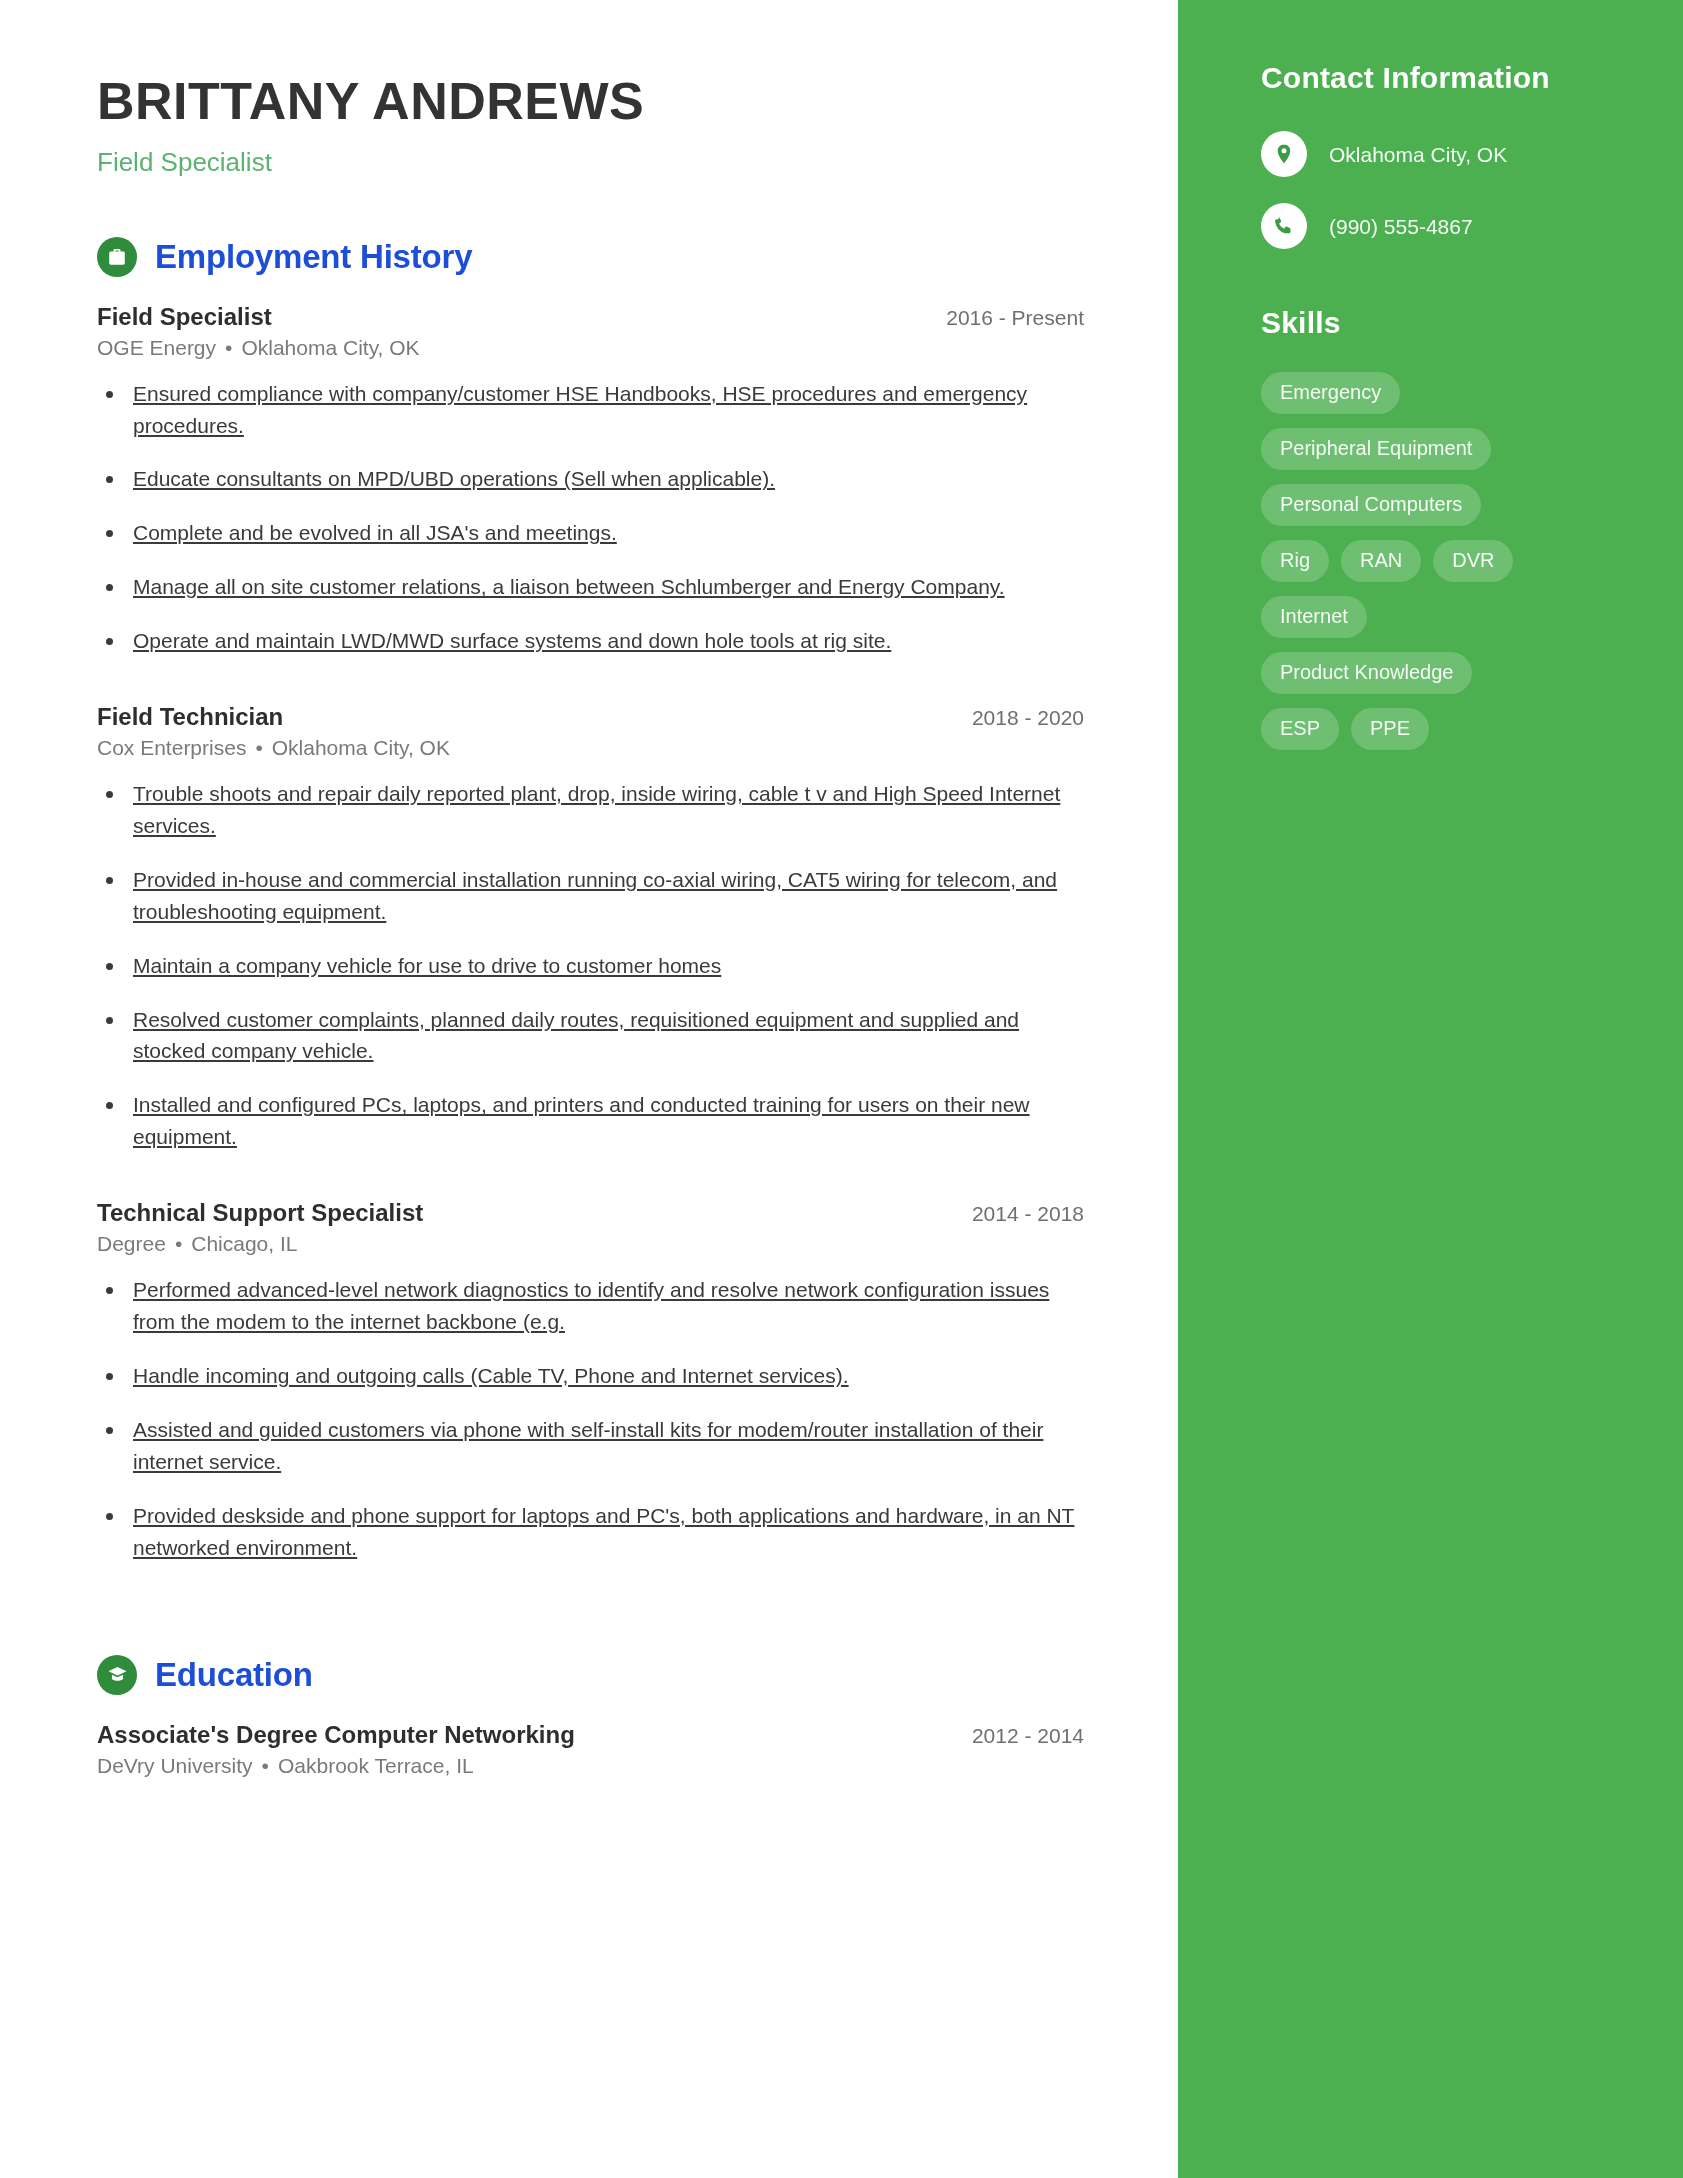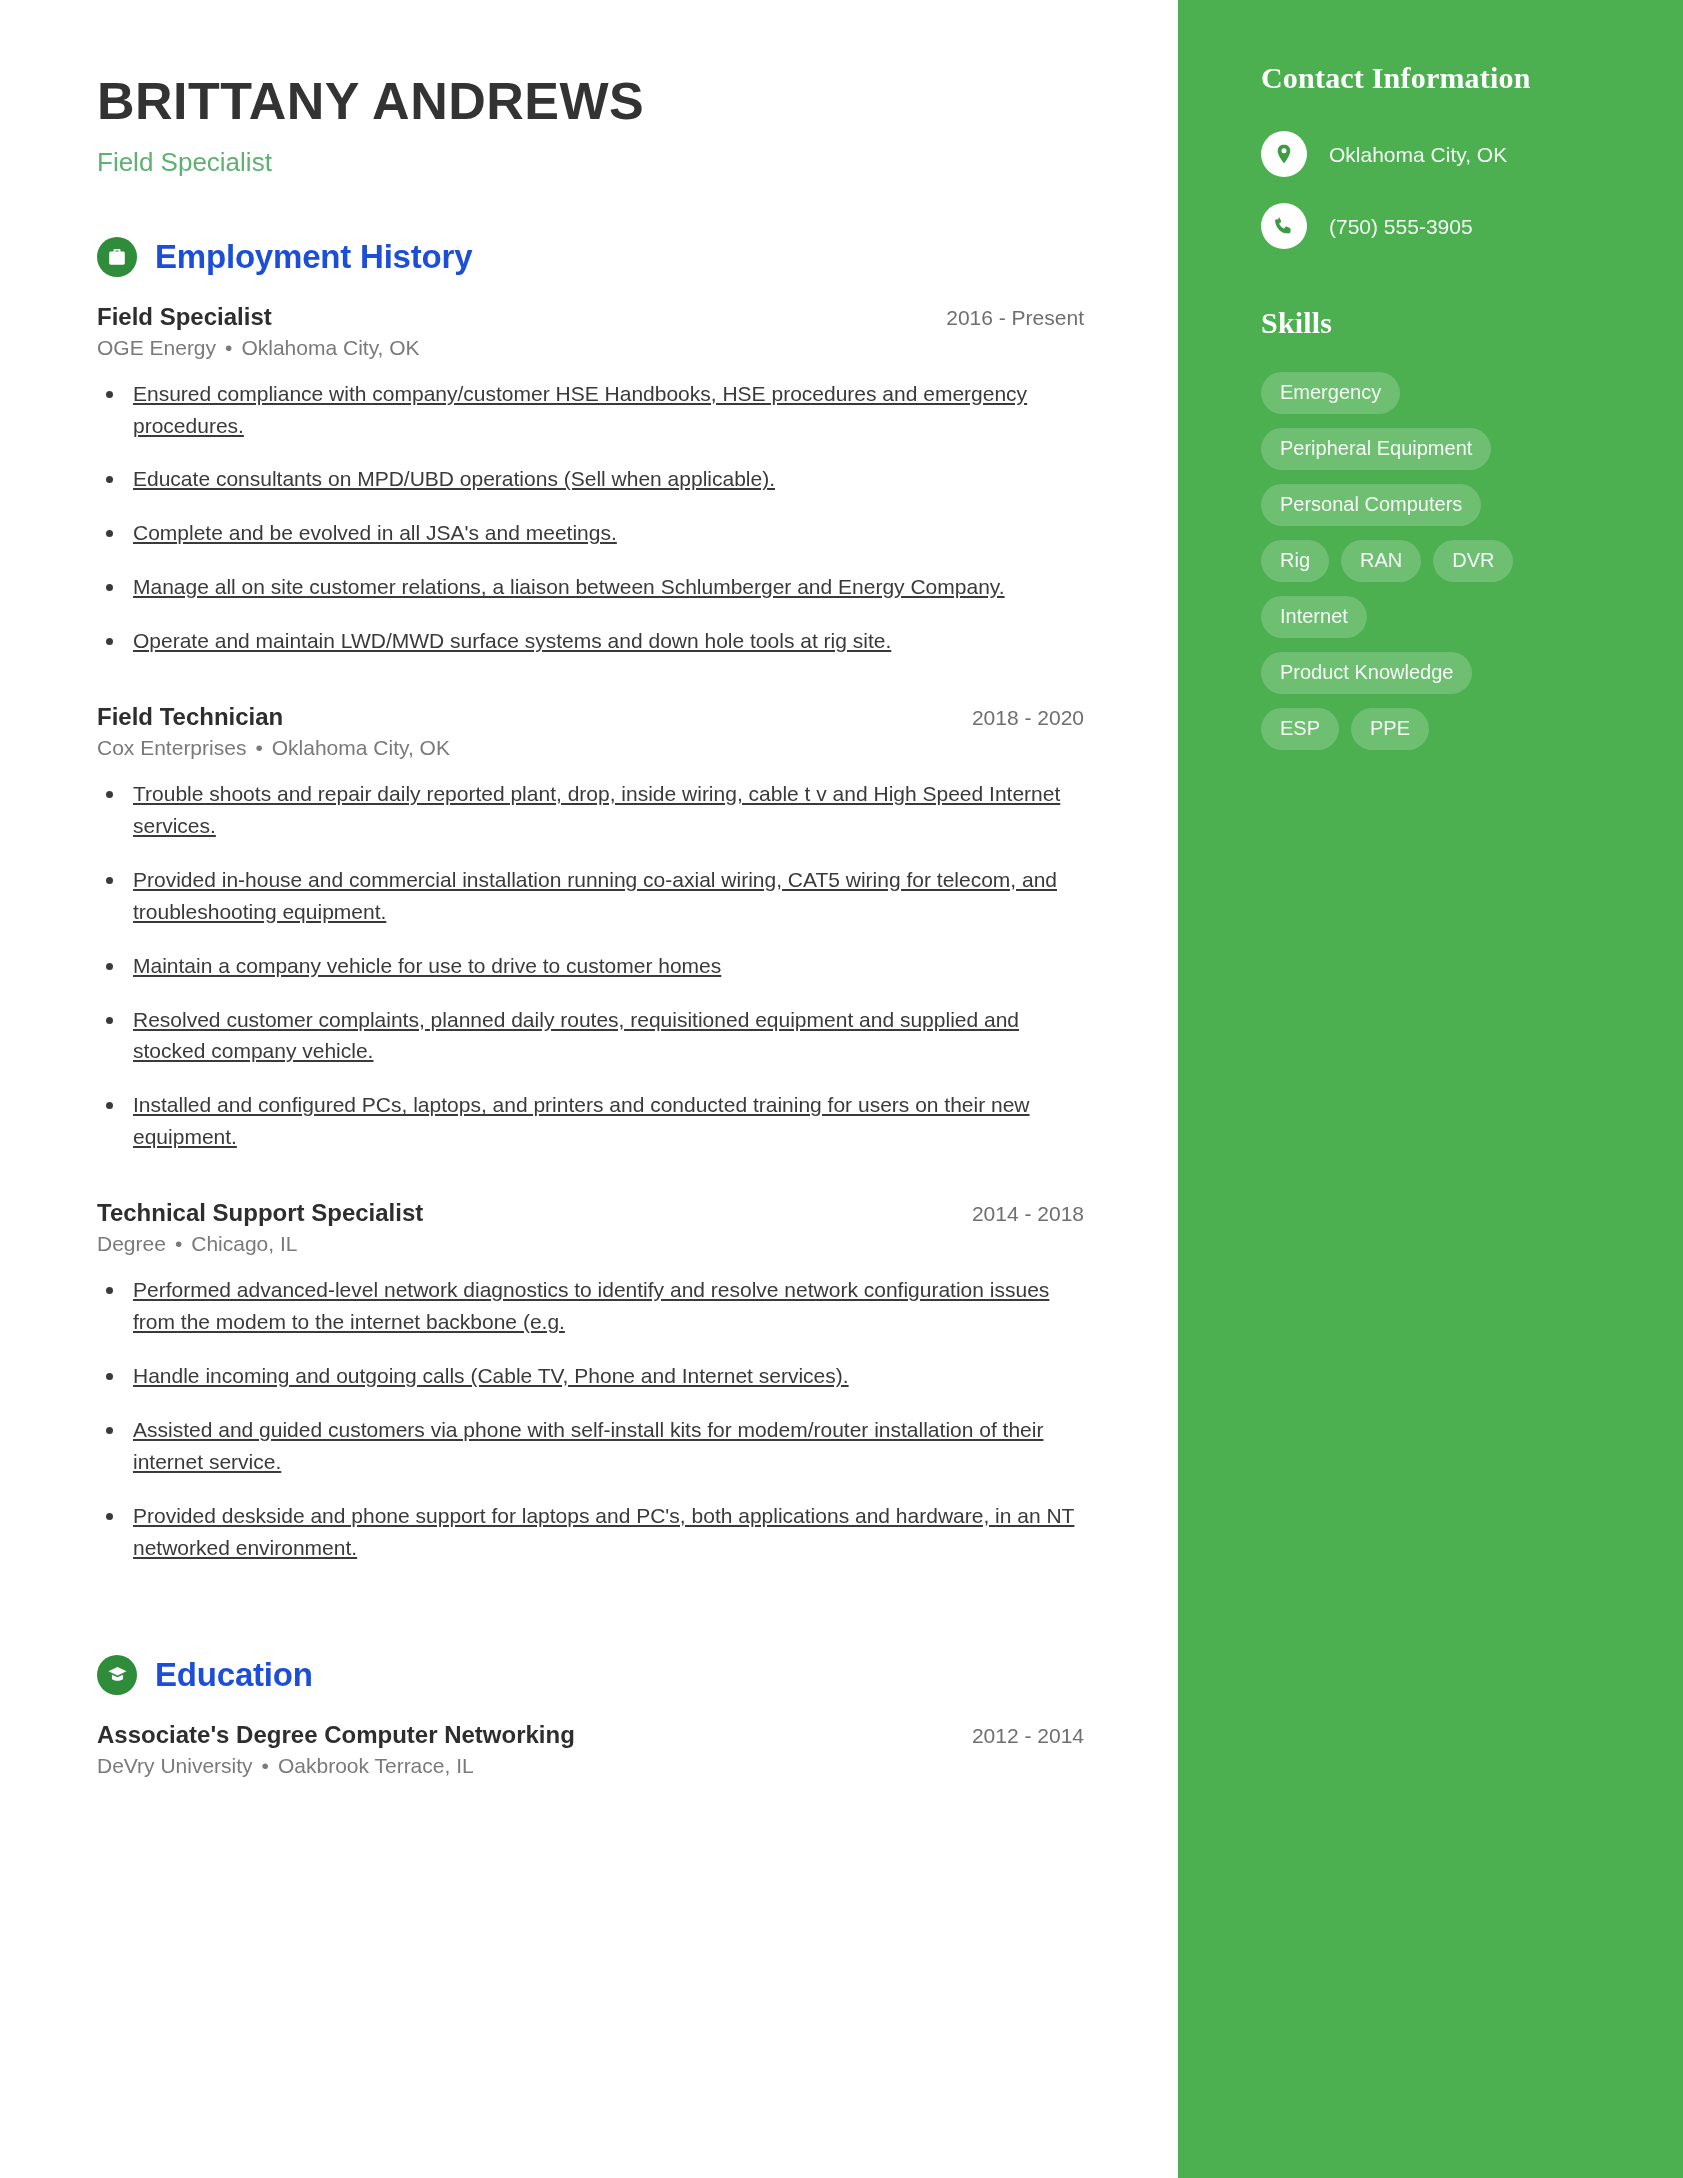--- a/index.html
+++ b/index.html
@@ -131,21 +131,20 @@
     background: #4caf50;
     padding: 61px 57px 0 83px;
     color: #ffffff;
   }
   .side-title {
     font-size: 30px;
     font-weight: 700;
     margin-bottom: 36px;
     color: #ffffff;
     letter-spacing: 0.2px;
-    font-family: Liberation Serif, serif;
   }
   .side-title.skills-title { margin-top: 57px; margin-bottom: 32px; }
 
   .contact-row {
     display: flex;
     align-items: flex-start;
     gap: 22px;
     margin-bottom: 26px;
   }
   .contact-icon {
@@ -292,21 +291,21 @@
       </span>
       <span class="contact-text">Oklahoma City, OK</span>
     </div>
 
     <div class="contact-row">
       <span class="contact-icon">
         <svg width="24" height="24" viewBox="0 0 24 24" fill="#3f9a45">
           <path d="M6.6 3.2c.5 0 .9.3 1.1.7l1.4 3.1c.2.5.1 1-.3 1.3l-1.3 1c-.2.2-.3.5-.2.8.8 1.9 2.4 3.5 4.3 4.3.3.1.6 0 .8-.2l1-1.3c.3-.4.8-.5 1.3-.3l3.1 1.4c.4.2.7.6.7 1.1v2.6c0 .9-.8 1.6-1.7 1.5C9.9 20.3 3.7 14.1 3.1 6.9c-.1-.9.6-1.7 1.5-1.7h2z"></path>
         </svg>
       </span>
-      <span class="contact-text">(750) 555-3905</span>
+      <span class="contact-text">(990) 555-4867</span>
     </div>
 
 
     <div class="side-title skills-title">Skills</div>
 
     <div class="skills-wrap">
       <span class="skill-chip">Emergency</span>
       <span class="skill-chip">Peripheral Equipment</span>
       <span class="skill-chip">Personal Computers</span>
       <span class="skill-chip">Rig</span>

